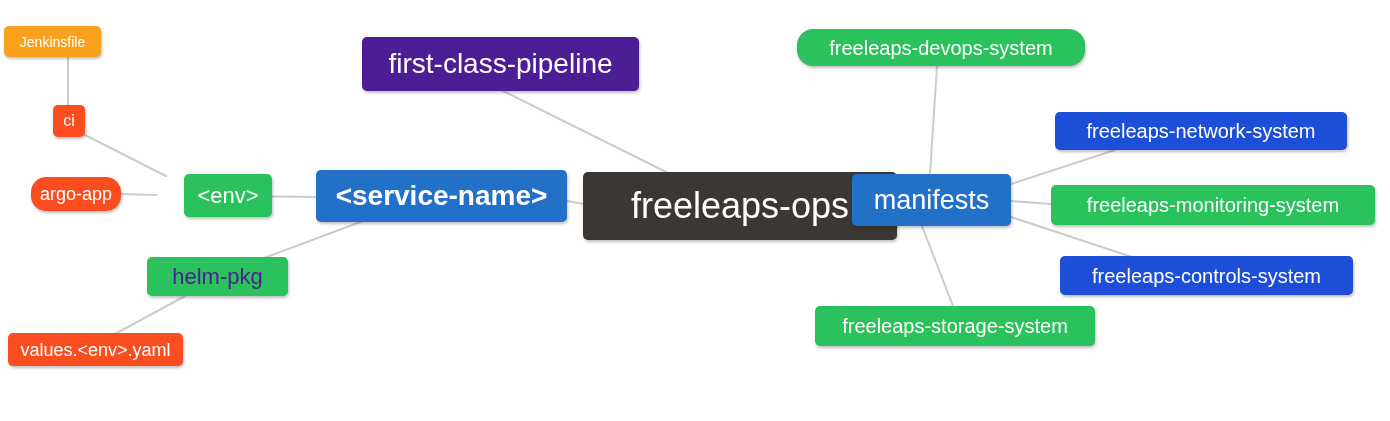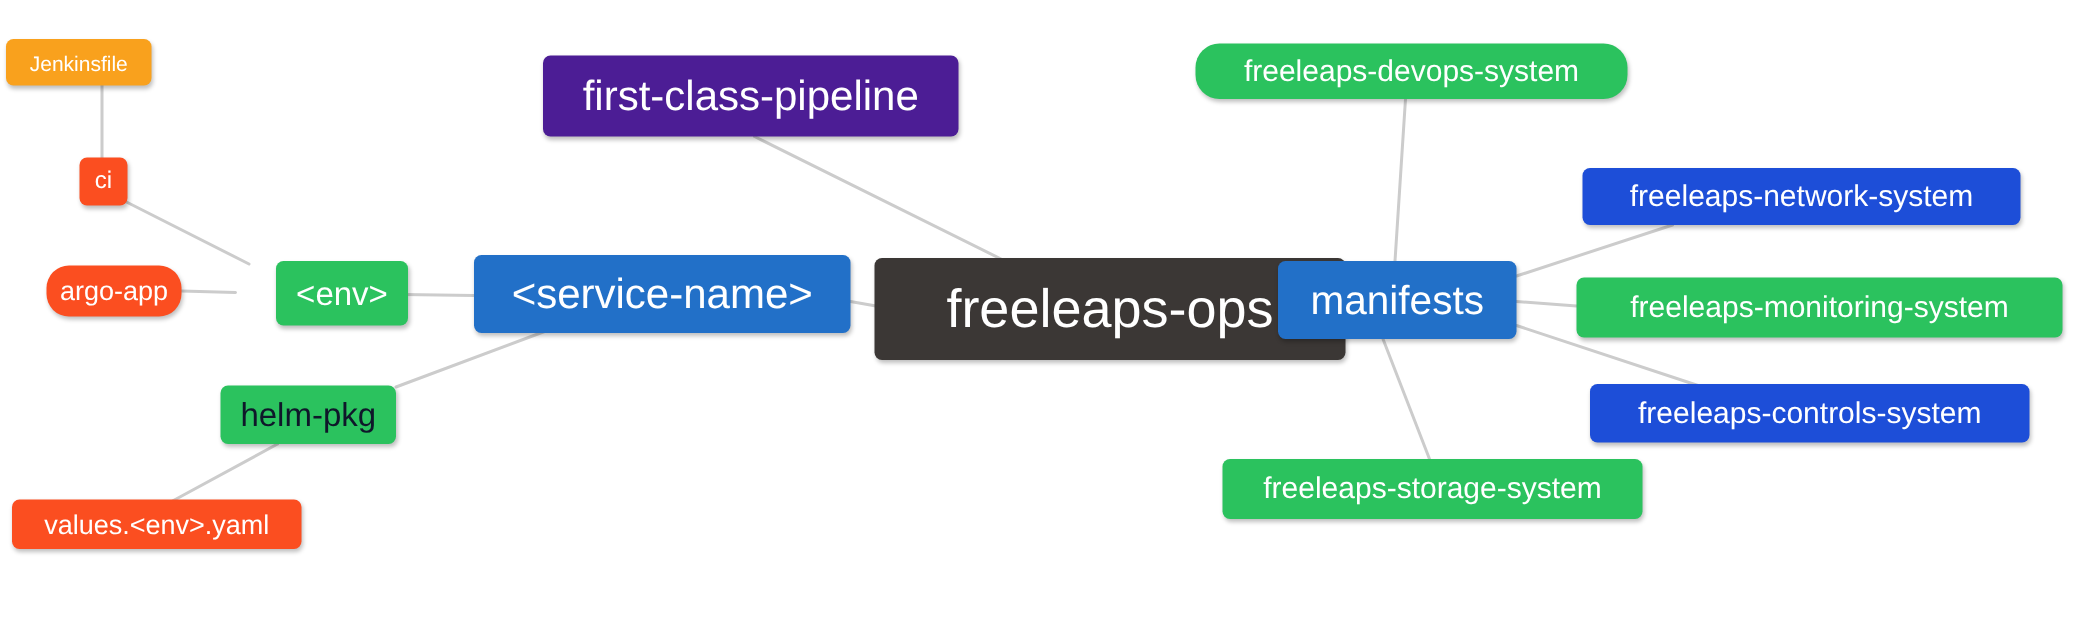--- a/index.html
+++ b/index.html
@@ -53,27 +53,27 @@
       <line x1="845" y1="203" x2="853" y2="200" stroke="#cccccc" stroke-width="2" stroke-linecap="round"></line>
       <line x1="930" y1="174" x2="937" y2="66" stroke="#cccccc" stroke-width="2" stroke-linecap="round"></line>
       <line x1="1011" y1="184" x2="1115" y2="150" stroke="#cccccc" stroke-width="2" stroke-linecap="round"></line>
       <line x1="1011" y1="201" x2="1051" y2="204" stroke="#cccccc" stroke-width="2" stroke-linecap="round"></line>
       <line x1="1011" y1="217" x2="1135" y2="258" stroke="#cccccc" stroke-width="2" stroke-linecap="round"></line>
       <line x1="922" y1="226" x2="953" y2="306" stroke="#cccccc" stroke-width="2" stroke-linecap="round"></line>
     </svg>
   <div id="node-layer">
       <div class="node" style="left: 583px; top: 172px; width: 314px; height: 68px; font-size: 36px; background: rgb(59, 55, 53); color: rgb(255, 255, 255);">freeleaps-ops</div>
       <div class="node" style="left: 314px; top: 37px; width: 277px; height: 54px; font-size: 28px; background: #4c1d95; color: rgb(255, 255, 255); margin-left: 48px;">first-class-pipeline</div>
-      <div class="node" style="left: 316px; top: 170px; width: 251px; height: 52px; font-size: 28px; background: rgb(34, 112, 200); color: rgb(255, 255, 255);">&lt;service-name&gt;</div>
+      <div class="node" style="left: 316px; top: 170px; width: 251px; height: 52px; font-size: 28px; background: rgb(34, 112, 200); color: rgb(255, 255, 255); font-weight: bold;">&lt;service-name&gt;</div>
       <div class="node" style="left: 852px; top: 174px; width: 159px; height: 52px; font-size: 27px; background: rgb(34, 112, 200); color: rgb(255, 255, 255);">manifests</div>
       <div class="node" style="left: 157px; top: 174px; width: 88px; height: 43px; font-size: 22px; background: rgb(43, 194, 94); color: rgb(255, 255, 255); margin-left: 27px;">&lt;env&gt;</div>
-      <div class="node" style="left: 147px; top: 257px; width: 117px; height: 39px; font-size: 22px; background: rgb(43, 194, 94); color: #0f172a;">helm-pkg</div>
+      <div class="node" style="left: 147px; top: 257px; width: 141px; height: 39px; font-size: 22px; background: rgb(43, 194, 94); color: #4c1d95;">helm-pkg</div>
       <div class="node" style="left: 797px; top: 29px; width: 288px; height: 37px; font-size: 20px; background: rgb(43, 194, 94); color: rgb(255, 255, 255); border-radius: 16px;">freeleaps-devops-system</div>
       <div class="node" style="left: 1055px; top: 112px; width: 292px; height: 38px; font-size: 20px; background: #1d4ed8; color: rgb(255, 255, 255);">freeleaps-network-system</div>
       <div class="node" style="left: 1051px; top: 185px; width: 324px; height: 40px; font-size: 20px; background: rgb(43, 194, 94); color: rgb(255, 255, 255);">freeleaps-monitoring-system</div>
       <div class="node" style="left: 1060px; top: 256px; width: 293px; height: 39px; font-size: 20px; background: #1d4ed8; color: rgb(255, 255, 255);">freeleaps-controls-system</div>
       <div class="node" style="left: 815px; top: 306px; width: 280px; height: 40px; font-size: 20px; background: rgb(43, 194, 94); color: rgb(255, 255, 255);">freeleaps-storage-system</div>
       <div class="node" style="left: 4px; top: 26px; width: 97px; height: 31px; font-size: 14px; background: rgb(249, 161, 29); color: rgb(255, 255, 255);">Jenkinsfile</div>
       <div class="node" style="left: 53px; top: 105px; width: 32px; height: 32px; font-size: 16px; background: rgb(251, 78, 32); color: rgb(255, 255, 255);">ci</div>
       <div class="node" style="left: 31px; top: 177px; width: 90px; height: 34px; font-size: 18px; background: rgb(251, 78, 32); color: rgb(255, 255, 255); border-radius: 15px;">argo-app</div>
-      <div class="node" style="left: 8px; top: 333px; width: 193px; height: 33px; font-size: 18px; background: rgb(251, 78, 32); color: rgb(255, 255, 255);">values.&lt;env&gt;.yaml</div>
+      <div class="node" style="left: 8px; top: 333px; width: 175px; height: 33px; font-size: 18px; background: rgb(251, 78, 32); color: rgb(255, 255, 255);">values.&lt;env&gt;.yaml</div>
     </div>
 </div>
 
 </body></html>

